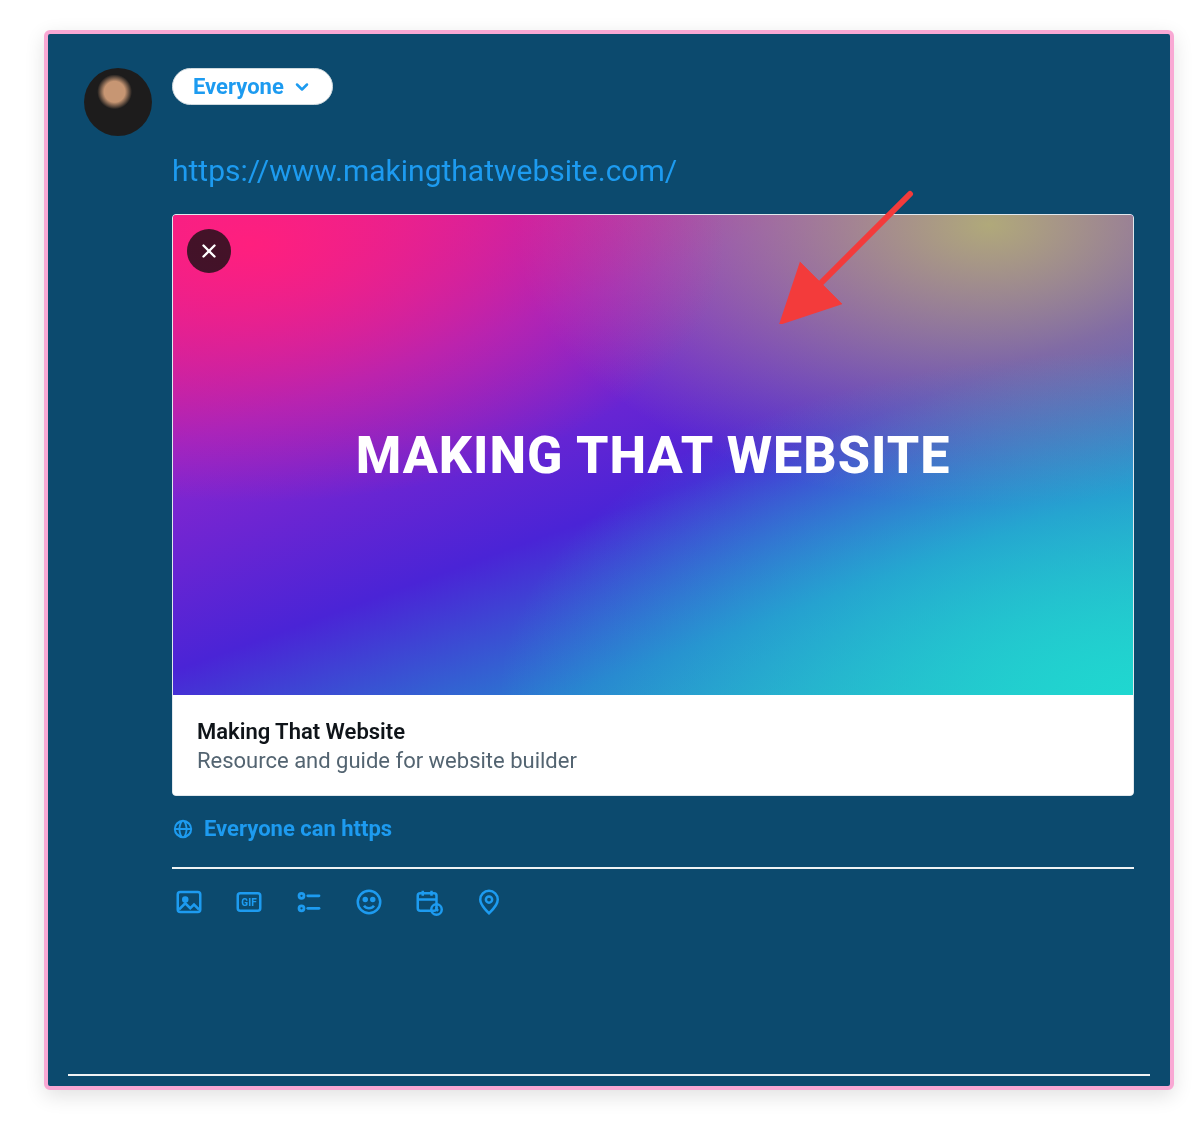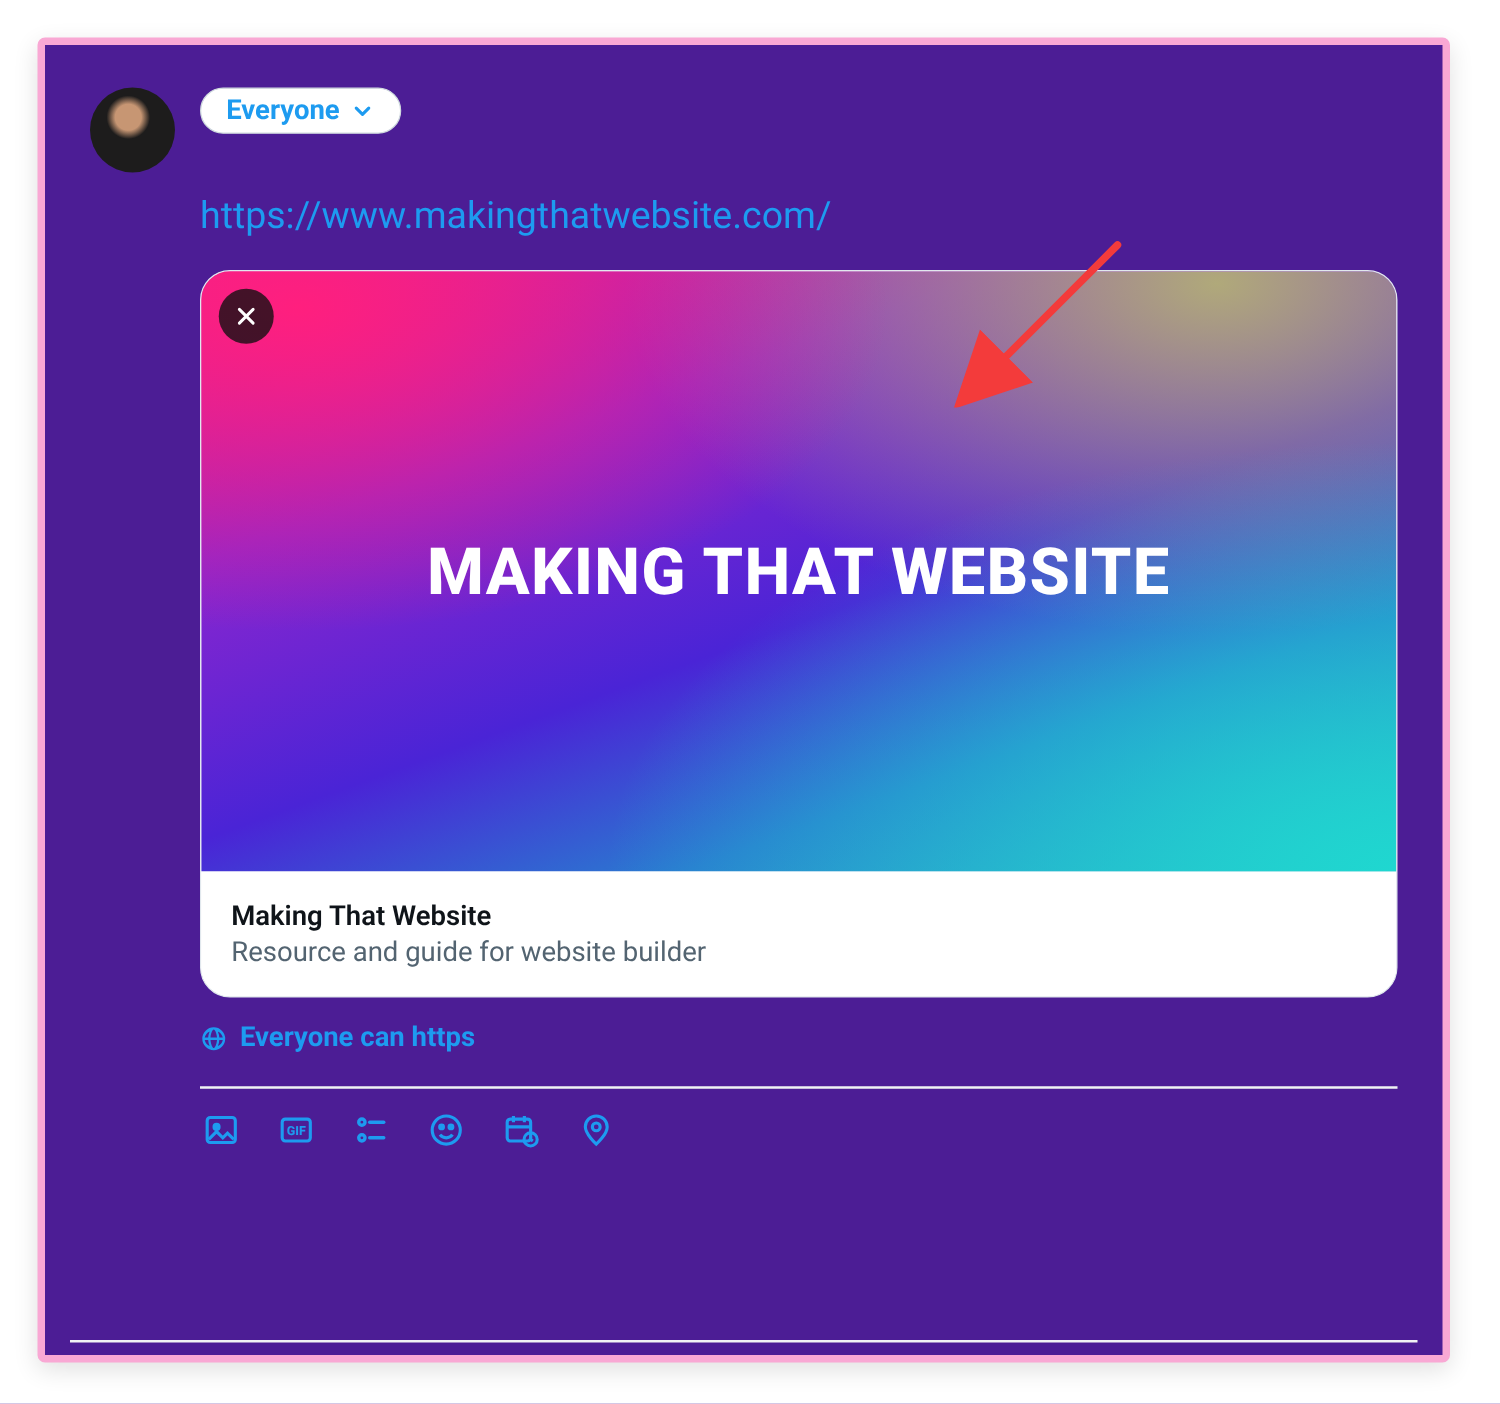--- a/index.html
+++ b/index.html
@@ -5,28 +5,28 @@
   * { box-sizing: border-box; margin: 0; padding: 0; }
   body {
     font-family: -apple-system, BlinkMacSystemFont, "Segoe UI", Roboto, Helvetica, Arial, sans-serif;
     background: #fff;
     width: 1200px;
     height: 1123px;
     position: relative;
   }
   .compose-card {
     position: absolute;
-    left: 30px;
+    left: 44px;
     top: 30px;
     width: 1130px;
     height: 1060px;
-    background: #4c1d95;
+    background: #0c4a6e;
     border-radius: 6px;
     box-shadow: 0 6px 20px rgba(0,0,0,0.12);
-    border: 6px solid #f9a8d4;
+    border: 4px solid #f9a8d4;
     padding: 34px 36px 26px 36px;
   }
   .row-top {
     display: flex;
     align-items: flex-start;
     gap: 20px;
   }
   .avatar {
     width: 68px; height: 68px; border-radius: 50%;
     background: radial-gradient(circle at 45% 35%, #c79673 0 18%, #1d1c1c 30% 100%);
@@ -53,21 +53,21 @@
   .audience-pill svg { width: 20px; height: 20px; }
   .tweet-text {
     margin-top: 48px;
     font-size: 30px;
     color: #1d9bf0;
     word-break: break-all;
   }
   .card {
     margin-top: 26px;
     border: 1px solid #e1e8ed;
-    border-radius: 24px;
+    border-radius: 4px;
     overflow: hidden;
     position: relative;
     background: #fff;
   }
   .card-image {
     height: 480px;
     width: 100%;
     background:
       radial-gradient(ellipse 110% 120% at 8% 6%, #ff1f7e 0%, rgba(255,31,126,0) 45%),
       radial-gradient(ellipse 120% 130% at 100% 100%, #1fd7d0 0%, rgba(31,215,208,0) 55%),

